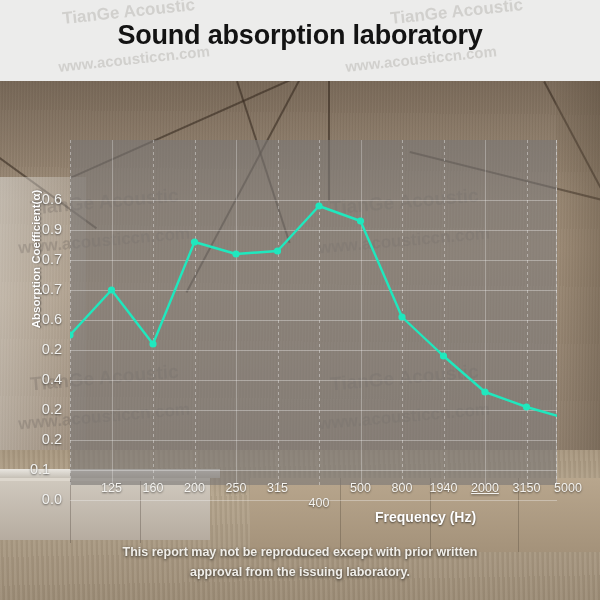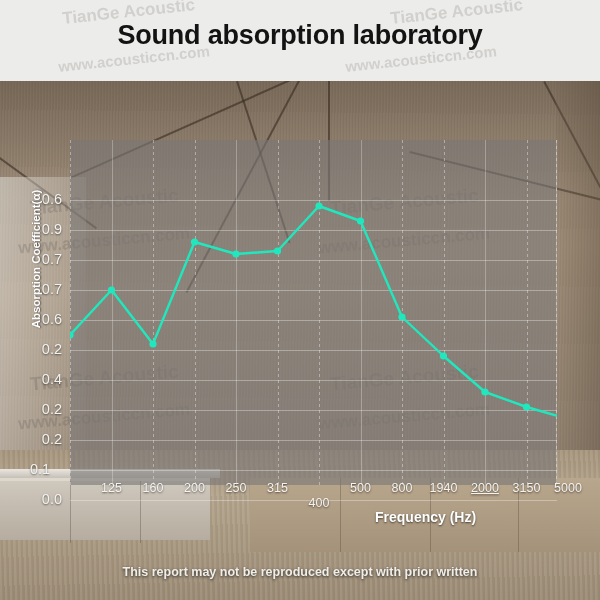--- a/index.html
+++ b/index.html
@@ -271,15 +271,16 @@
   <div class="header">
     <div class="hdr-wm a">TianGe Acoustic</div>
     <div class="hdr-wm b">www.acousticcn.com</div>
     <div class="hdr-wm c">TianGe Acoustic</div>
     <div class="hdr-wm d">www.acousticcn.com</div>
     <div class="header-title">Sound absorption laboratory</div>
   </div>
 
   <div class="footer">
     <div>This report may not be reproduced except with prior written</div>
+    <div>approval from the issuing laboratory.</div>
   </div>
 
 </div>
 
 </body></html>

